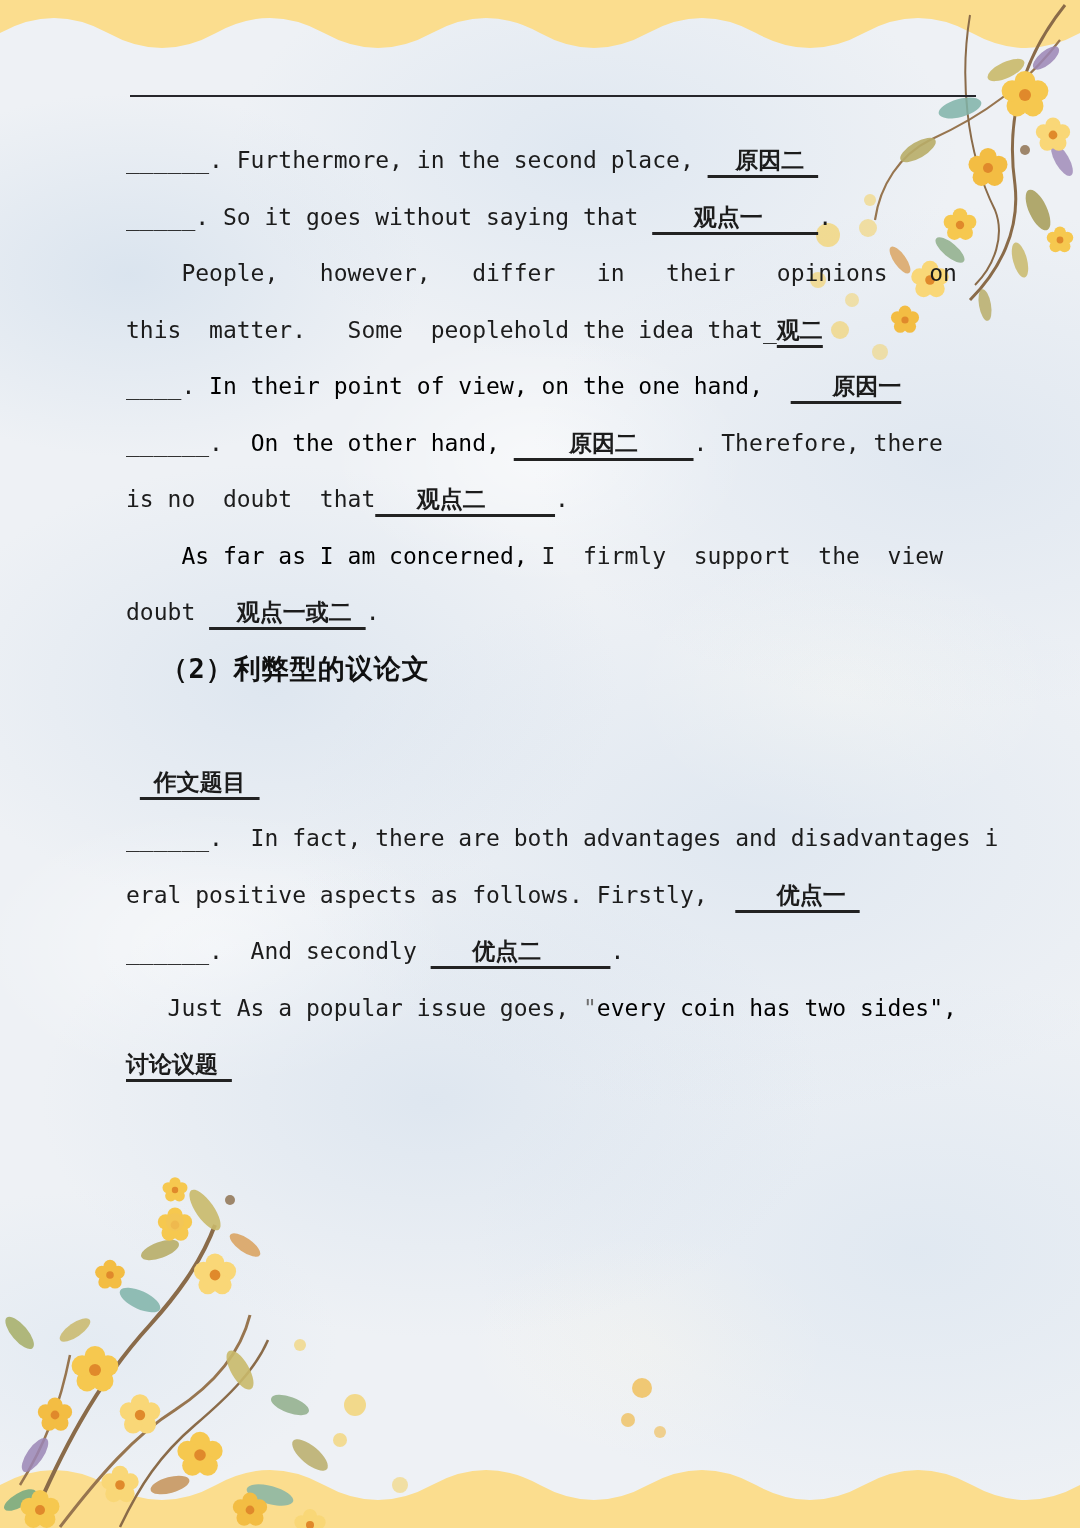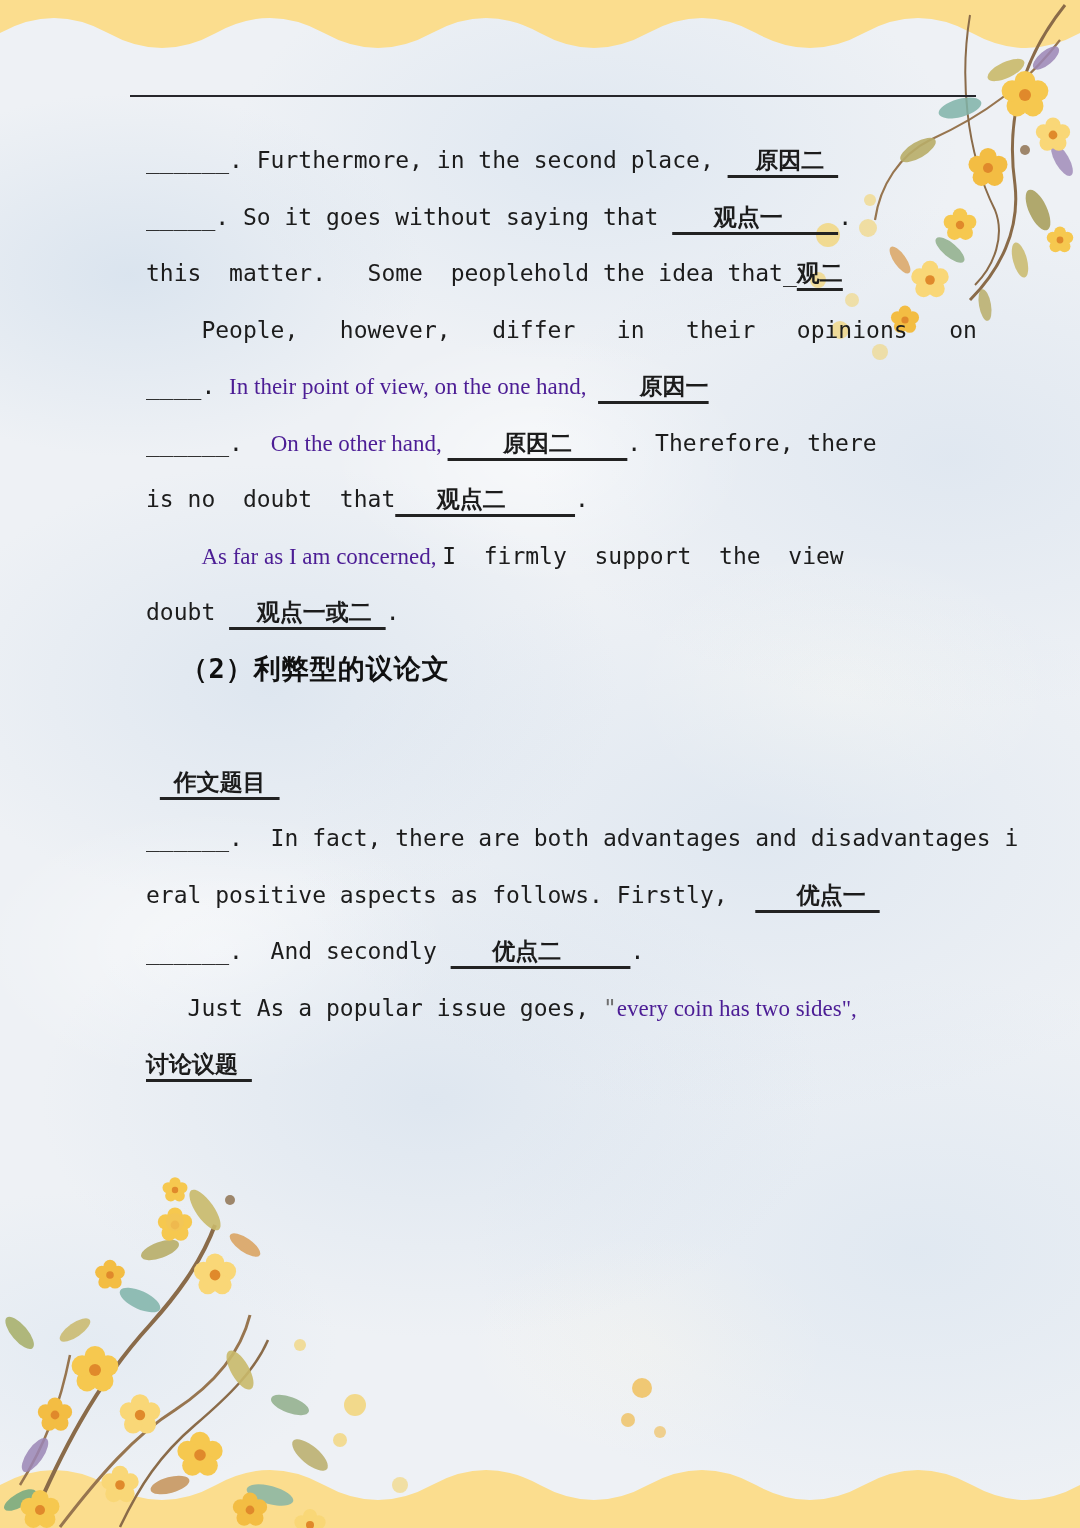--- a/index.html
+++ b/index.html
@@ -26,31 +26,31 @@
       radial-gradient(340px 200px at 20% 62%, rgba(255,255,255,.5), transparent 70%),
       radial-gradient(300px 200px at 78% 45%, rgba(255,253,246,.5), transparent 70%),
       radial-gradient(260px 160px at 60% 88%, rgba(252,248,238,.45), transparent 70%);
   }
   .deco{position:absolute;pointer-events:none;}
   .ruled-line{
     position:absolute;left:130px;top:95px;width:846px;height:0;
     border-top:2.5px solid #26262b;
   }
   .doc{
-    position:absolute;left:146px;top:132px;width:852px;
+    position:absolute;left:126px;top:132px;width:852px;
   }
   .line{
     height:56.5px;line-height:56.5px;
     white-space:pre;
     font-size:23px;
     color:#1c1c1c;
     letter-spacing:0;
   }
   .seg{white-space:pre;}
-  .red{color:#4c1d95;font-family:Liberation Serif, serif;}
+  .red{color:#000000;}
   .gray{color:#6f6f6f;}
   .blank{
     text-decoration:underline;
     text-decoration-thickness:2.5px;
     text-underline-offset:7px;
     text-decoration-color:#222;
     font-weight:600;
   }
   .heading{
     font-weight:800;
@@ -157,22 +157,22 @@
     <circle cx="628" cy="1420" r="7" fill="#f0b94a" opacity=".7"></circle>
     <circle cx="660" cy="1432" r="6" fill="#f0b94a" opacity=".6"></circle>
     <circle cx="175" cy="1222" r="9" fill="#f2c557" opacity=".8"></circle>
   </svg>
 
   <div class="ruled-line"></div>
 
   <div class="doc">
       <div class="line"><span class="seg">______. Furthermore, in the second place, </span><span class="seg blank">  原因二 </span></div>
       <div class="line"><span class="seg">_____. So it goes without saying that </span><span class="seg blank">   观点一    </span><span class="seg">.</span></div>
+      <div class="line"><span class="seg">    People,   however,   differ   in   their   opinions   on</span></div>
       <div class="line"><span class="seg">this  matter.   Some  peoplehold the idea that_</span><span class="seg blank">观二</span></div>
-      <div class="line"><span class="seg">    People,   however,   differ   in   their   opinions   on</span></div>
       <div class="line"><span class="seg">____. </span><span class="seg red">In their point of view, on the one hand,  </span><span class="seg blank">   原因一</span></div>
       <div class="line"><span class="seg">______.  </span><span class="seg red">On the other hand, </span><span class="seg blank">    原因二    </span><span class="seg">. Therefore, there</span></div>
       <div class="line"><span class="seg">is no  doubt  that</span><span class="seg blank">   观点二     </span><span class="seg">.</span></div>
       <div class="line"><span class="seg">    </span><span class="seg red">As far as I am concerned, </span><span class="seg">I  firmly  support  the  view</span></div>
       <div class="line"><span class="seg">doubt </span><span class="seg blank">  观点一或二 </span><span class="seg">.</span></div>
       <div class="line"><span class="seg heading">  （2）利弊型的议论文</span></div>
       <div class="line"></div>
       <div class="line"><span class="seg"> </span><span class="seg blank"> 作文题目 </span></div>
       <div class="line"><span class="seg">______.  In fact, there are both advantages and disadvantages i</span></div>
       <div class="line"><span class="seg">eral positive aspects as follows. Firstly,  </span><span class="seg blank">   优点一 </span></div>

